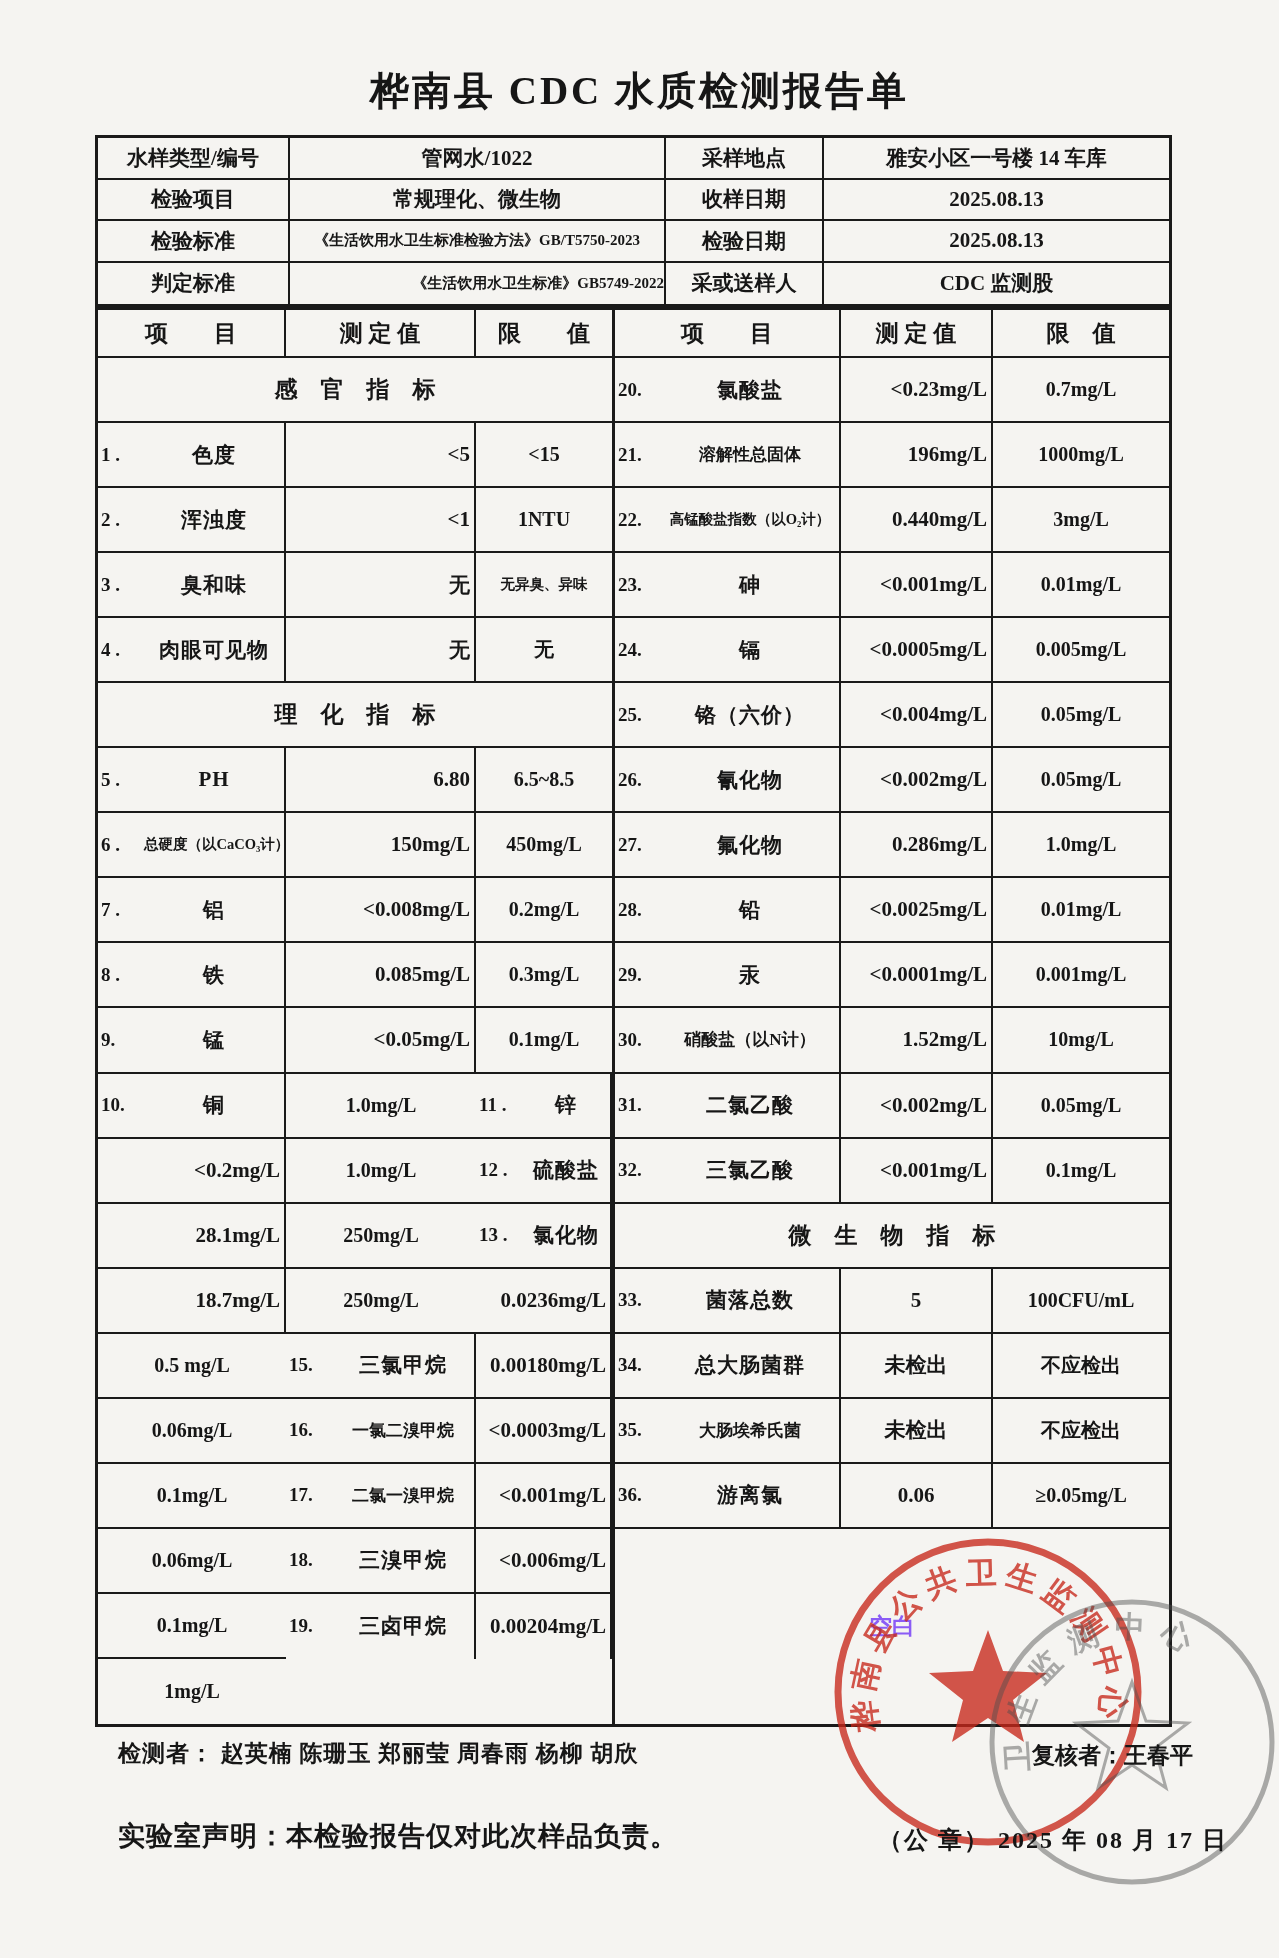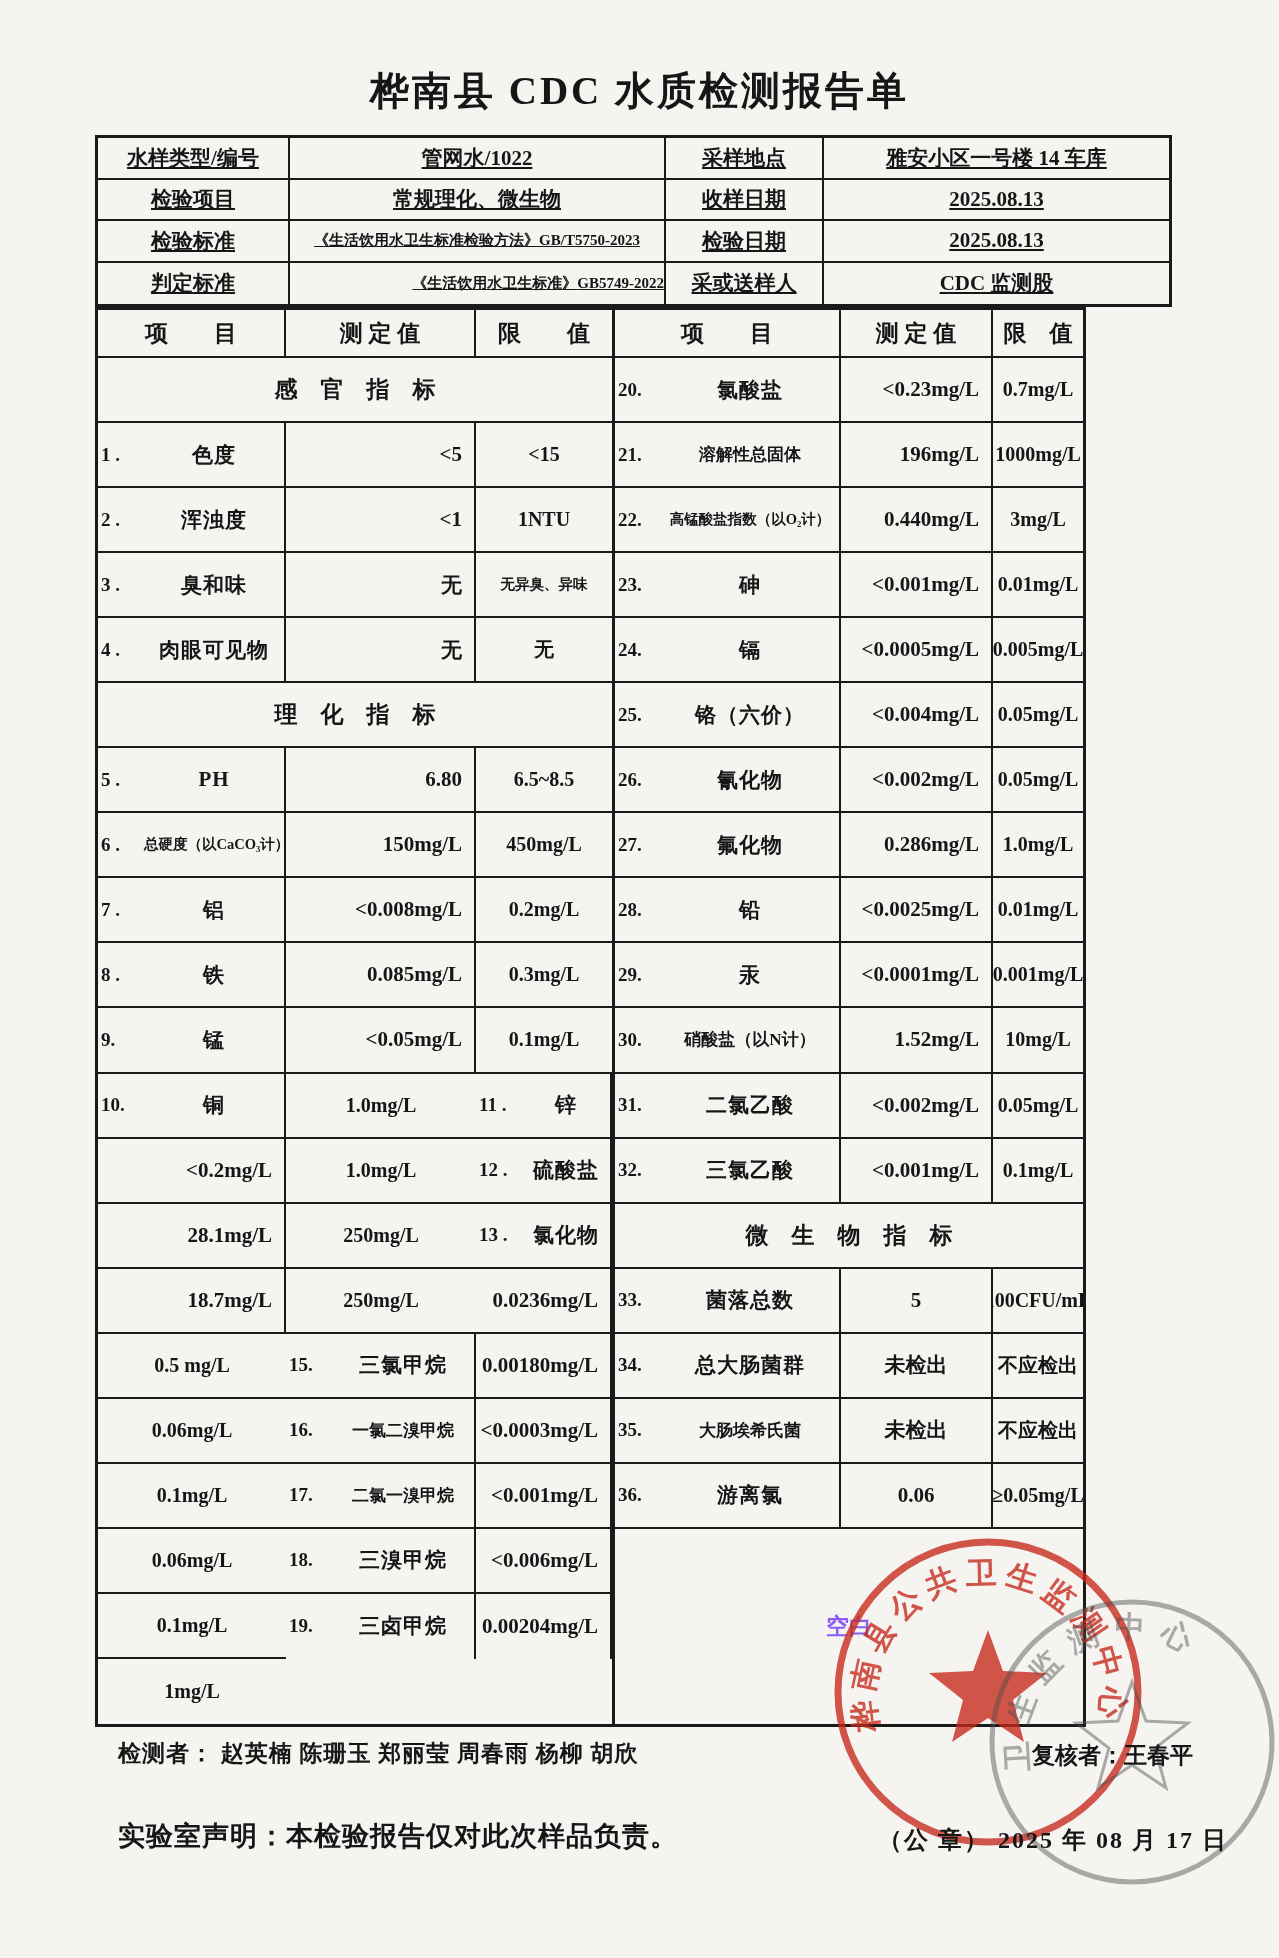--- a/index.html
+++ b/index.html
@@ -19,29 +19,29 @@
   #header-table {
     position:absolute; left:95px; top:135px; width:1077px; height:172px;
     display:grid;
     grid-template-columns:192px 376px 158px 1fr;
     grid-template-rows:repeat(4,1fr);
     border:3px solid #1a1a1a;
   }
   #header-table .hc {
     border-right:2px solid #1a1a1a; border-bottom:2px solid #1a1a1a;
     display:flex; align-items:center; justify-content:center;
-    font-weight:700; font-size:21px; overflow:hidden; white-space:nowrap;text-decoration:underline;
+    font-weight:700; font-size:21px; overflow:hidden; white-space:nowrap;
   }
   #header-table .hc.c4 { border-right:none; }
   #header-table .hc.r4 { border-bottom:none; }
   #header-table .hc.small { font-size:15px; letter-spacing:0; }
   #header-table .hc.split { justify-content:flex-end; }
   
   #main-table {
-    position:absolute; left:95px; top:307px; width:991px; height:1420px;
+    position:absolute; left:95px; top:307px; width:1077px; height:1420px;
     border:3px solid #1a1a1a; display:flex; background:transparent;
   }
   .half { height:100%; }
   .half.l { width:517px; border-right:3px solid #1a1a1a; }
   .half.r { flex:1; }
   .thead { height:48px; display:grid; }
   .half.l .thead { grid-template-columns:188px 190px 1fr; }
   .half.r .thead { grid-template-columns:226px 152px 1fr; }
   .thead .c { border-bottom:2.5px solid #1a1a1a; justify-content:center; font-size:23px; }
   .tbody { height:calc(100% - 48px); display:grid; grid-template-rows:repeat(21,1fr); }
@@ -49,21 +49,21 @@
   .half.r .tbody { grid-template-columns:226px 152px 1fr; }
   .c {
     border-right:2px solid #1a1a1a; border-bottom:2px solid #1a1a1a;
     display:flex; align-items:center; overflow:hidden;
     font-weight:700; white-space:nowrap;
   }
   .c.end { border-right:none; }
   .c.bot { border-bottom:none; }
   .c.sec { grid-column:1/-1; justify-content:center; font-size:23px; border-right:none; }
   .c.blank { grid-column:1/-1; grid-row:span 3; justify-content:center; font-size:23px; border-right:none; border-bottom:none; color:#8b5cf6; }
-  .c.val { justify-content:flex-end; padding-right:12px; font-size:21px; }
+  .c.val { justify-content:flex-end; padding-right:4px; font-size:21px; }
   .c.val.ctr { justify-content:center; padding-right:0; }
   .c.lim { justify-content:center; font-size:20px; }
   .c.lim.small { font-size:14.5px; }
   .no { width:46px; padding-left:3px; font-size:19px; font-weight:700; flex:none; }
   .nm { flex:1; text-align:center; font-size:21px; font-weight:700; letter-spacing:1px; }
   .nm.s17 { font-size:17px; letter-spacing:0; }
   .nm.s15 { font-size:14.5px; letter-spacing:0; }
   
   .foot { position:absolute; font-weight:700; z-index:6; white-space:nowrap; }
   #inspectors { left:118px; top:1738px; font-size:23px; letter-spacing:1px; }

